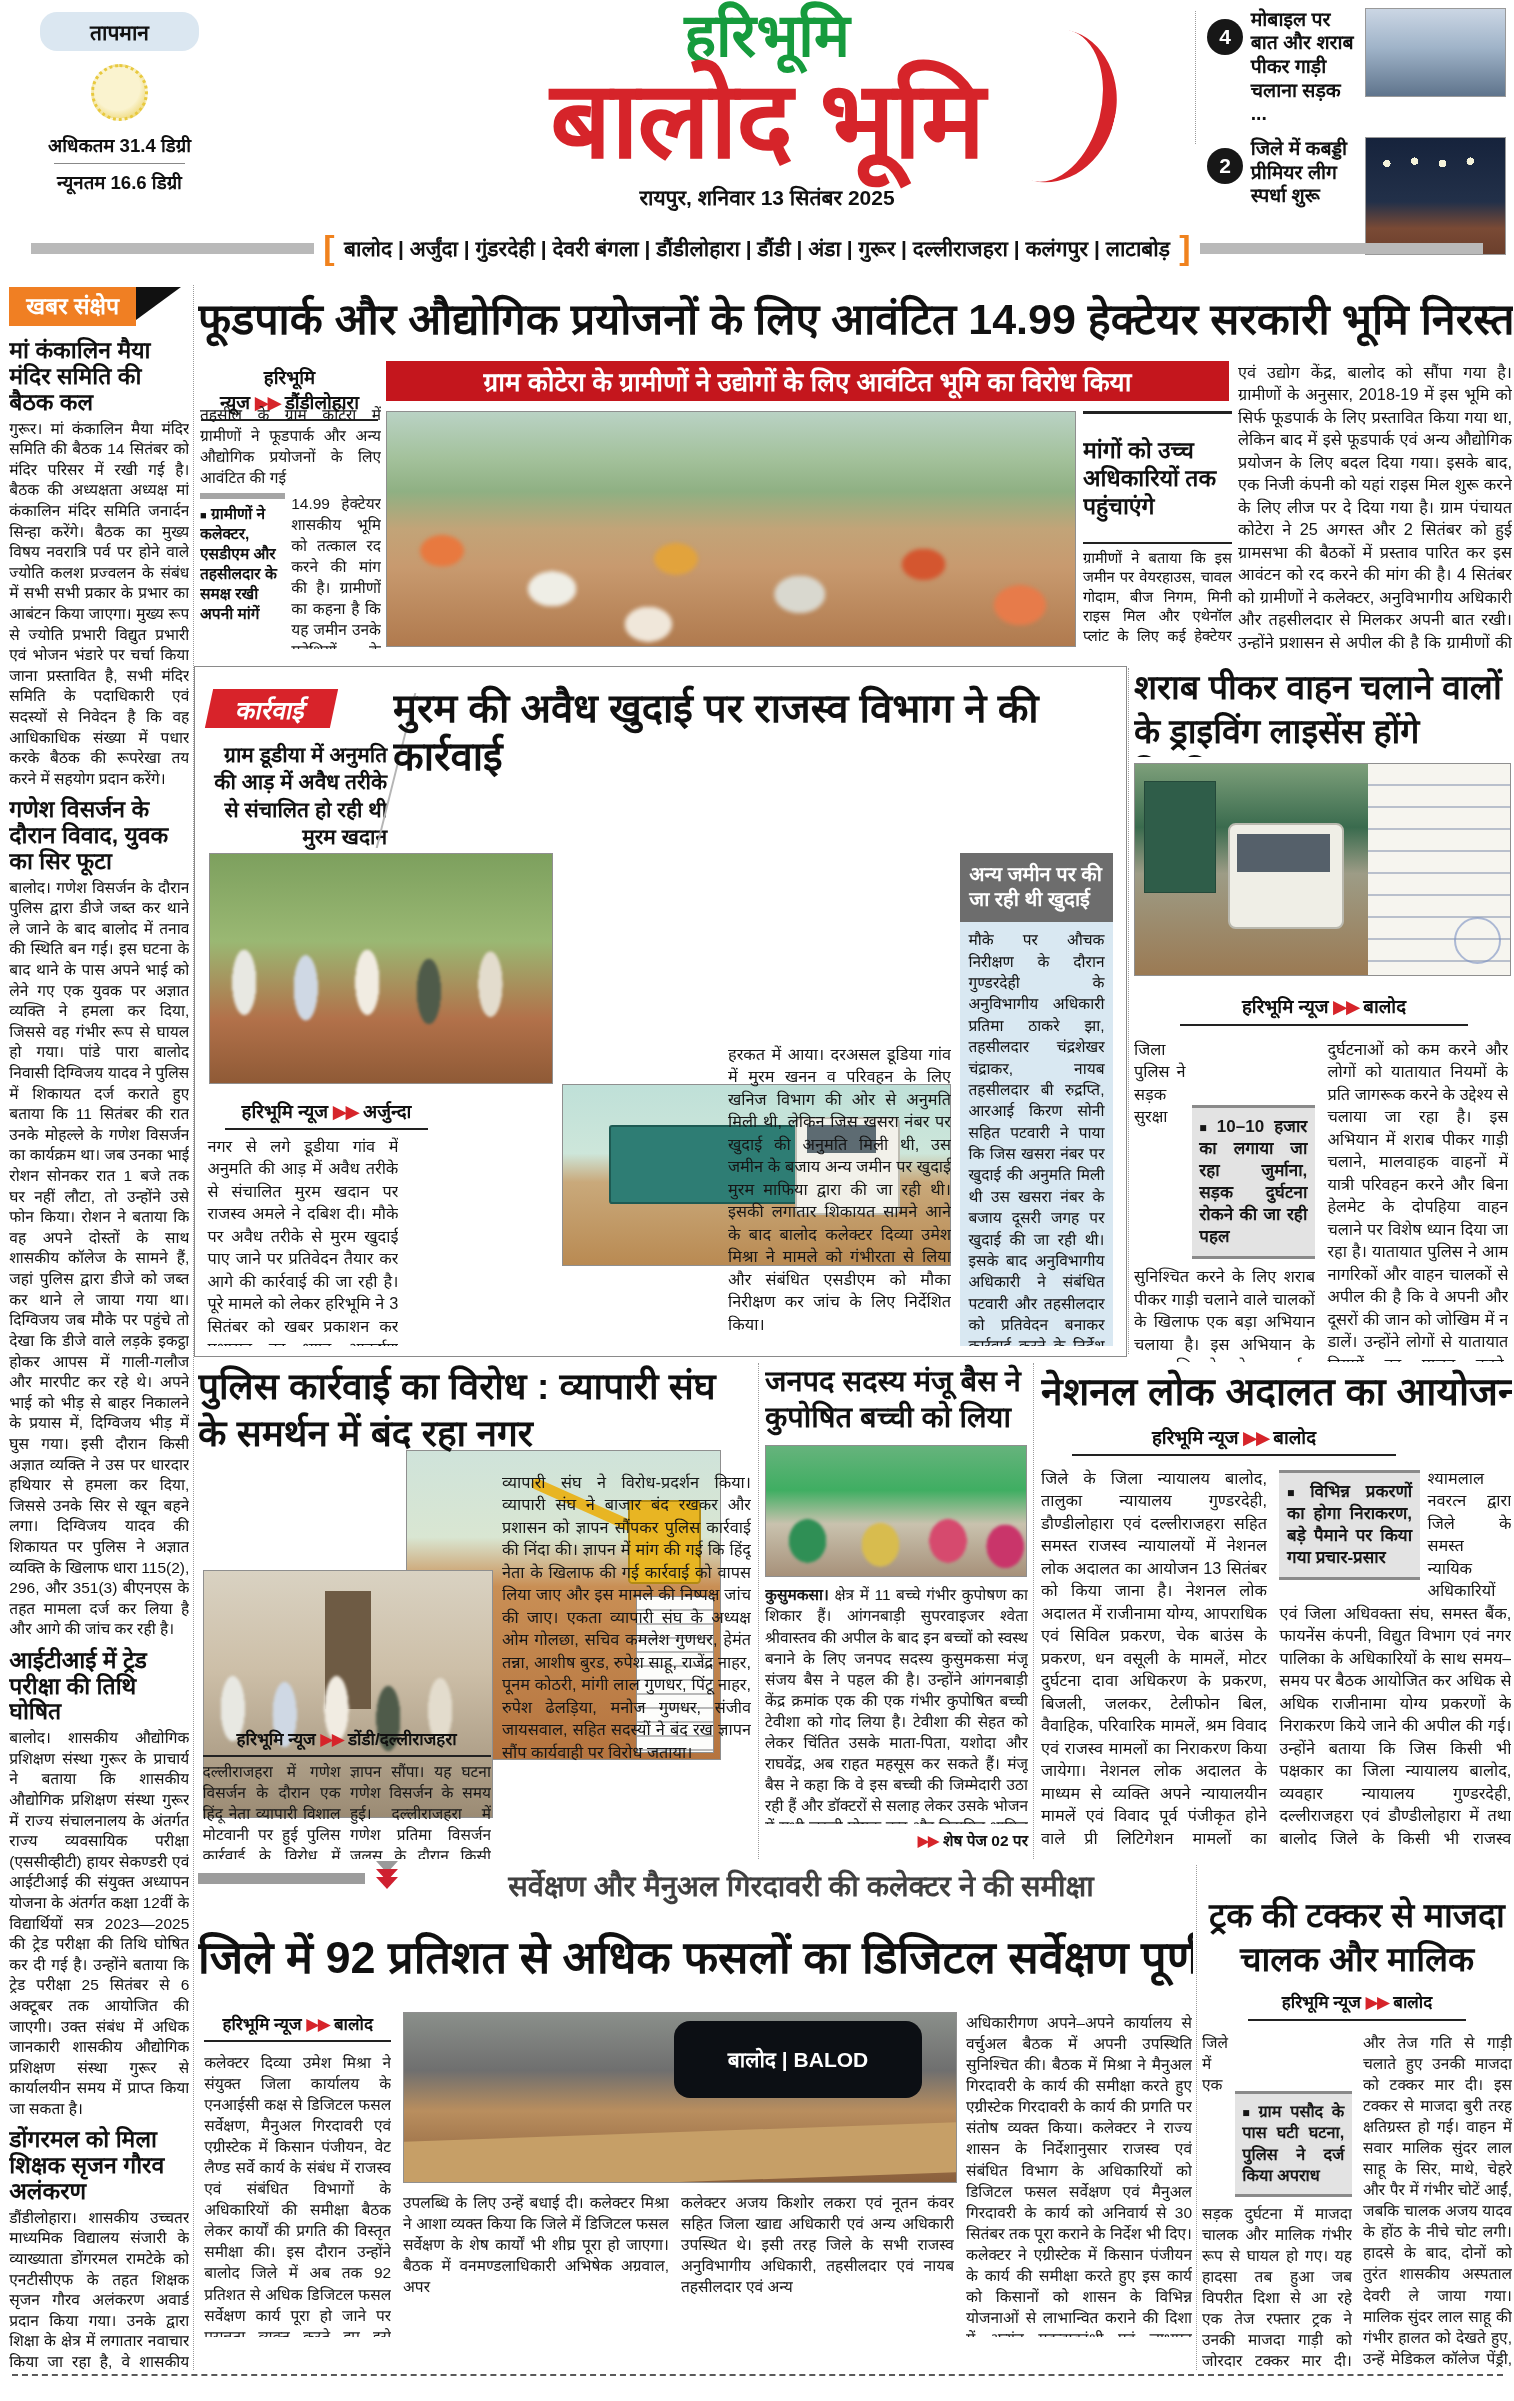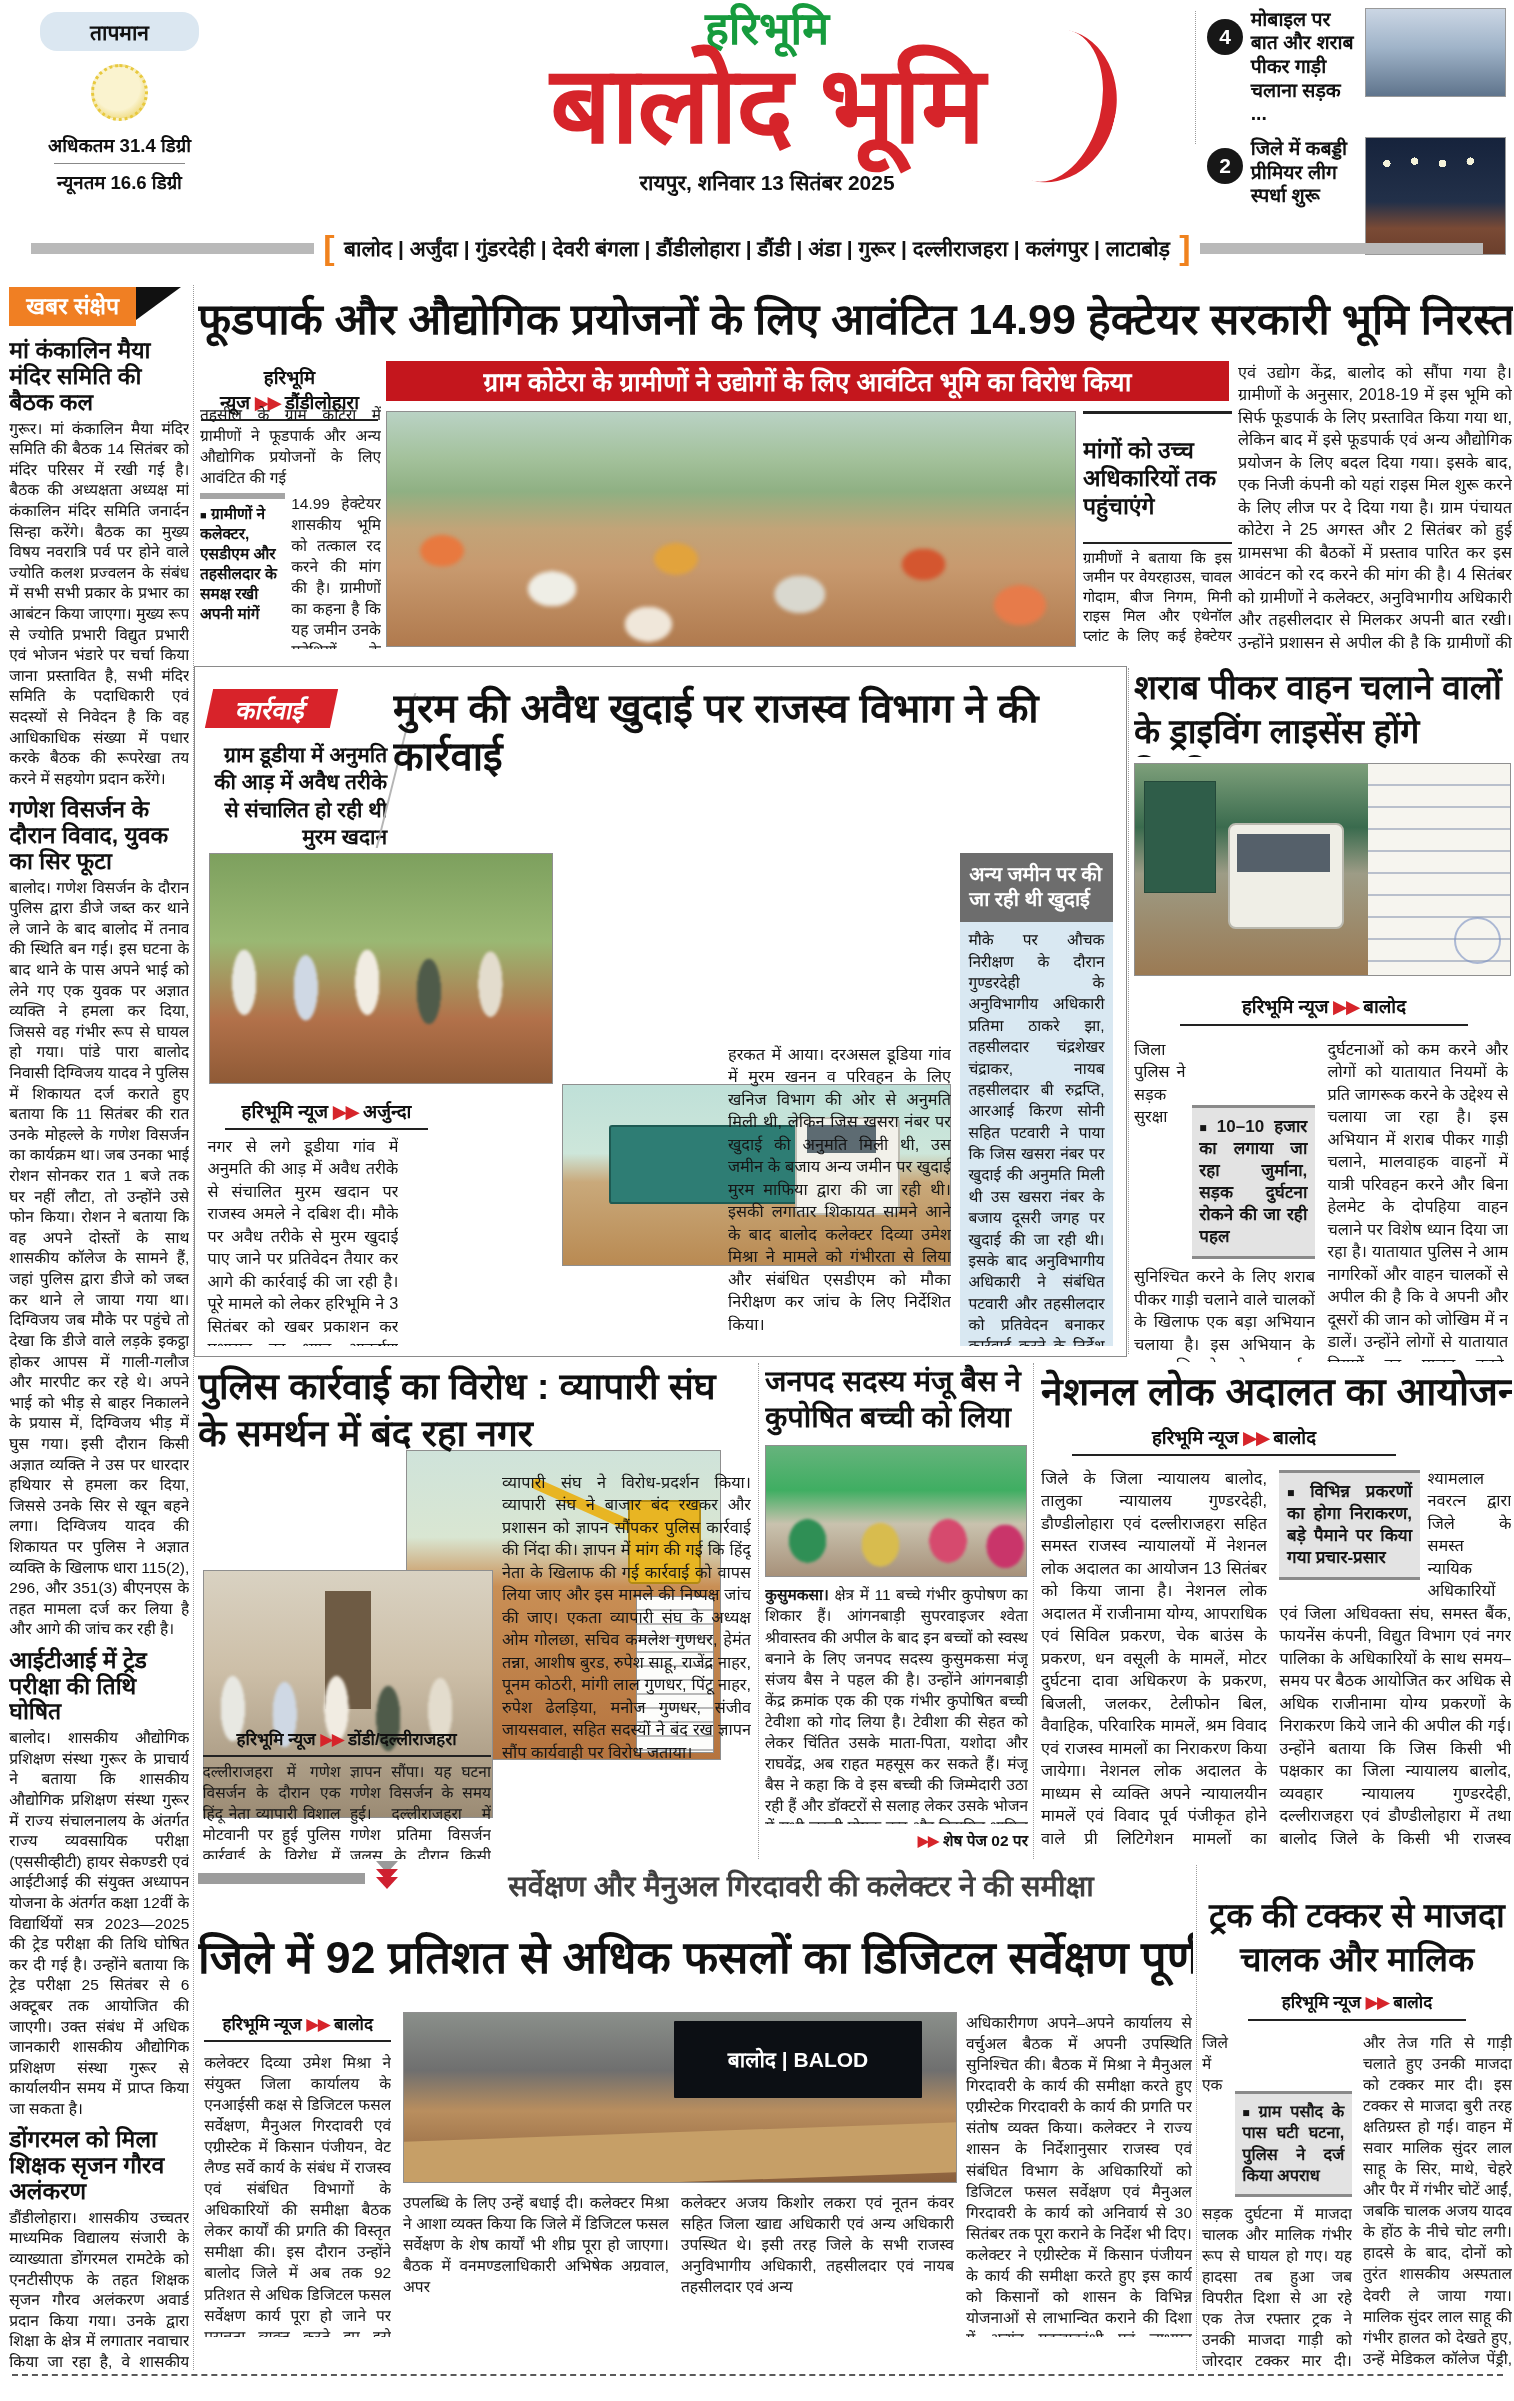--- a/index.html
+++ b/index.html
@@ -15,21 +15,21 @@
   .body-sm{font-size:15.5px;line-height:1.36;color:#161616;}
   
   .weather{width:159px;text-align:center;}
   .weather .pill{background:#dbe7f1;border-radius:17px;padding:5.4px 0;font-size:21px;font-weight:800;}
   .sun{width:51px;height:51px;margin:12.4px auto 7.7px auto;border-radius:50%;
        background:radial-gradient(circle at 45% 40%,#faf3cf 55%,#f1df8e 75%,#e8c93e 100%);
        border:3.9px dotted #e8c93e;}
   .temp{font-size:18.6px;font-weight:800;padding:3.9px 0;}
   .temp-div{border-top:1.5px solid #888;margin:1.5px 14px;}
   .masthead{width:868px;text-align:center;}
-  .brand-top{color:#169b3d;font-size:45px;font-weight:800;line-height:1.0;}
+  .brand-top{color:#169b3d;font-size:60px;font-weight:800;line-height:1.0;}
   .brand-main{color:#d6242a;font-size:107px;font-weight:800;line-height:1.02;letter-spacing:-1.5px;}
   .swoosh{position:absolute;right:85px;top:22px;width:116px;height:155px;
           border-right:15.5px solid #d6242a;border-radius:50%;transform:rotate(14deg);}
   .dateline{font-size:21px;font-weight:800;margin-top:7.7px;}
   .places-row{display:flex;align-items:center;gap:9.3px;}
   .pbar{flex:1;height:11px;background:#b9b9b9;}
   .bracket{color:#f0821e;font-size:34px;font-weight:800;line-height:0.8;}
   .places{font-size:21px;font-weight:800;white-space:nowrap;}
   .teasers{width:310px;display:flex;flex-direction:column;gap:11px;}
   .trow{display:flex;gap:7.7px;align-items:flex-start;}
@@ -97,21 +97,21 @@
   .stamp{position:absolute;right:9.3px;bottom:11px;width:43px;height:43px;border:2.3px solid #7a8fc1;border-radius:50%;opacity:.6;}
   .ph-protest{background:linear-gradient(180deg,#d9d2c2 0%,#cdbfa8 40%,#9b8b74 100%);}
   .door{position:absolute;left:42%;top:8%;width:16%;height:48%;background:#6e5b44;}
   .ph-adopt{background:linear-gradient(180deg,#66b37c 0%,#3fae62 34%,#c9c2ae 60%,#a7917a 100%);}
   .sari{position:absolute;inset:40% 0 0 0;filter:blur(1.5px);background:
     radial-gradient(31px 36px at 16% 55%,#2f8f55 60%,transparent 61%),
     radial-gradient(31px 36px at 44% 60%,#d8bc4e 60%,transparent 61%),
     radial-gradient(31px 36px at 70% 55%,#d64a6e 60%,transparent 61%),
     radial-gradient(31px 36px at 92% 62%,#c9356a 60%,transparent 61%);}
   .ph-survey{background:linear-gradient(180deg,#8a8f8a 0%,#6f6f6f 34%,#b98e5e 58%,#8a5f3c 100%);}
-  .tv{position:absolute;right:34px;top:7.7px;width:248px;height:77px;background:#0c0f14;border-radius:1px;
+  .tv{position:absolute;right:34px;top:7.7px;width:248px;height:77px;background:#0c0f14;border-radius:16px;
       display:flex;align-items:center;justify-content:center;color:#fff;font-size:21px;font-weight:800;}
   .svtable{position:absolute;left:0;right:0;bottom:0;height:50px;background:#c69f67;transform:skewY(-2deg);}
   .ph-teaser1{background:linear-gradient(180deg,#cbd6e4 0%,#9fb3c8 45%,#5f748c 100%);}
   .ph-teaser2{background:#16233c;background-image:
     radial-gradient(6.2px 6.2px at 15% 22%,#f4f2da 60%,transparent 61%),
     radial-gradient(6.2px 6.2px at 35% 20%,#f4f2da 60%,transparent 61%),
     radial-gradient(6.2px 6.2px at 55% 22%,#f4f2da 60%,transparent 61%),
     radial-gradient(6.2px 6.2px at 75% 20%,#f4f2da 60%,transparent 61%),
     linear-gradient(180deg,#16233c 0%,#223049 55%,#7a4a35 78%,#6b3f2c 100%);}
   .dashrule{border-top:2.3px dashed #5a5a5a;}

